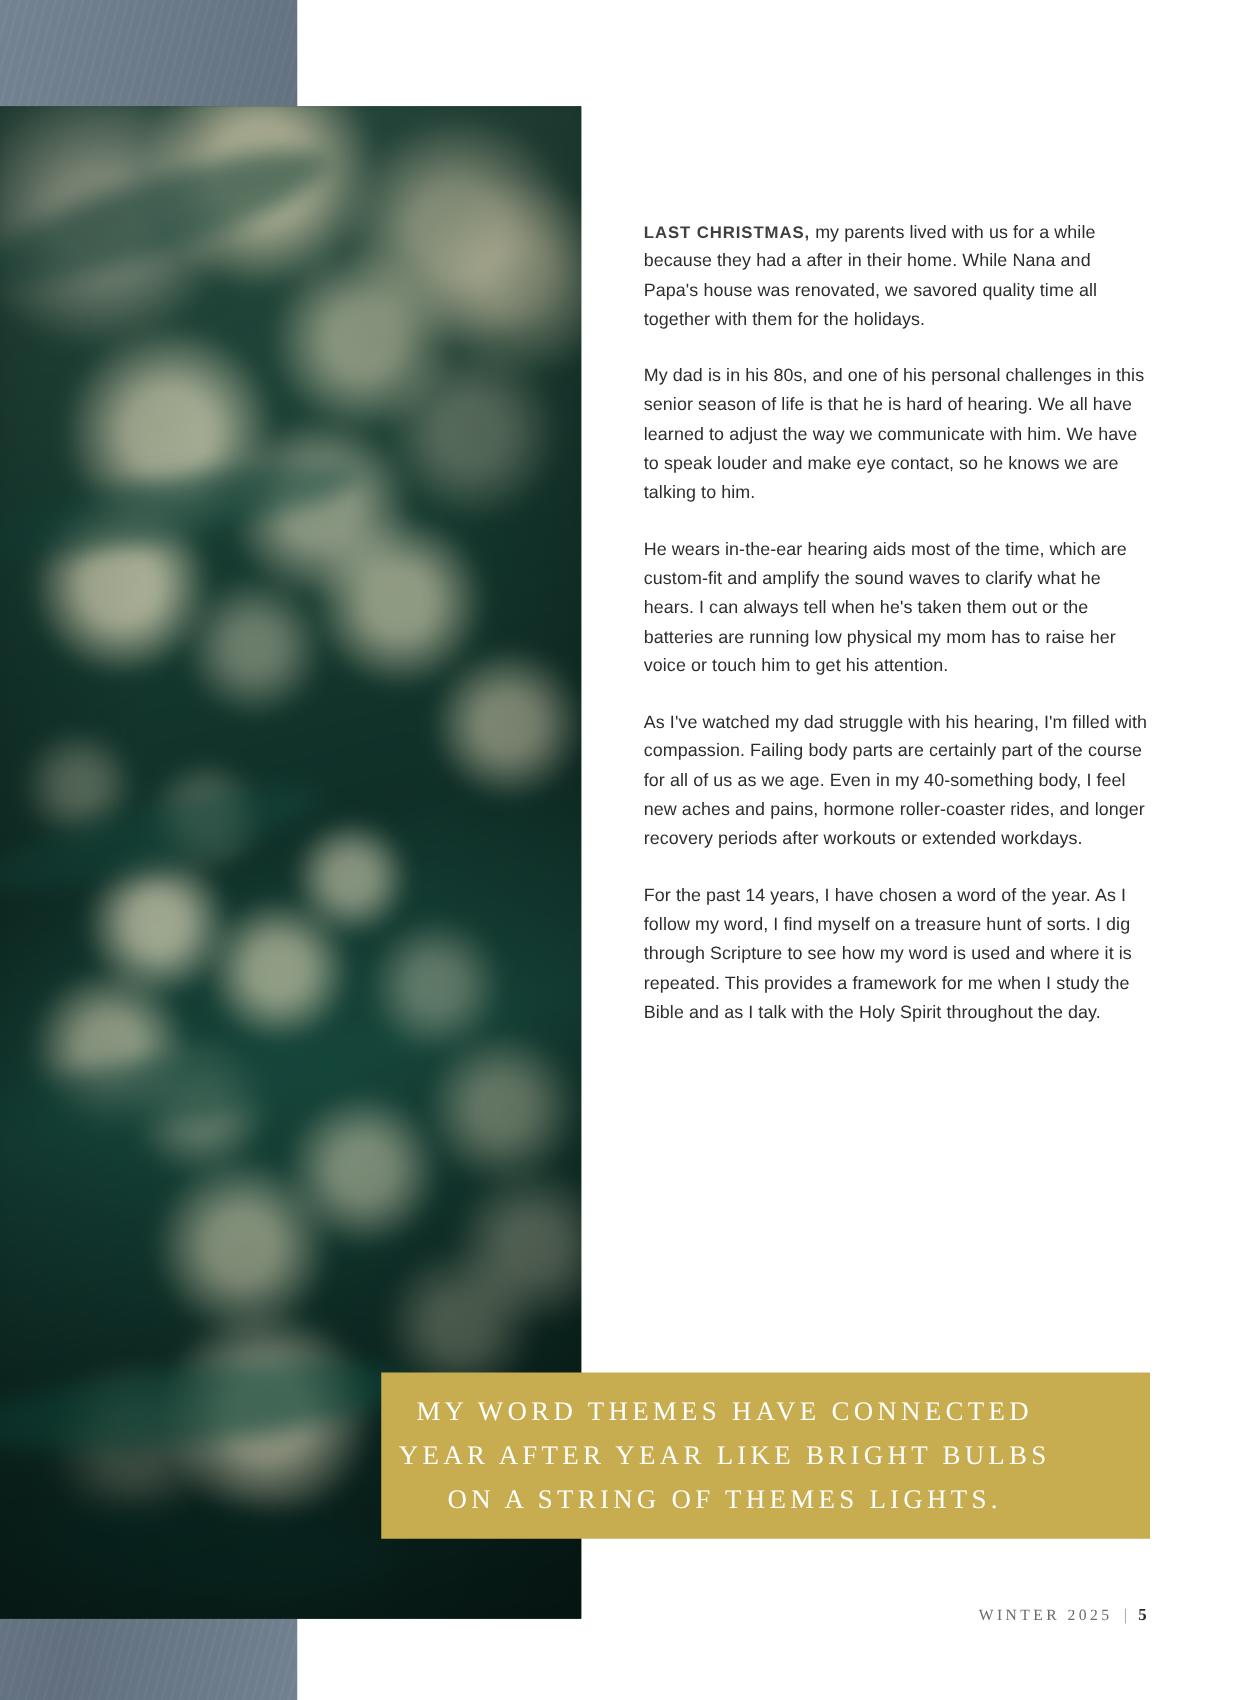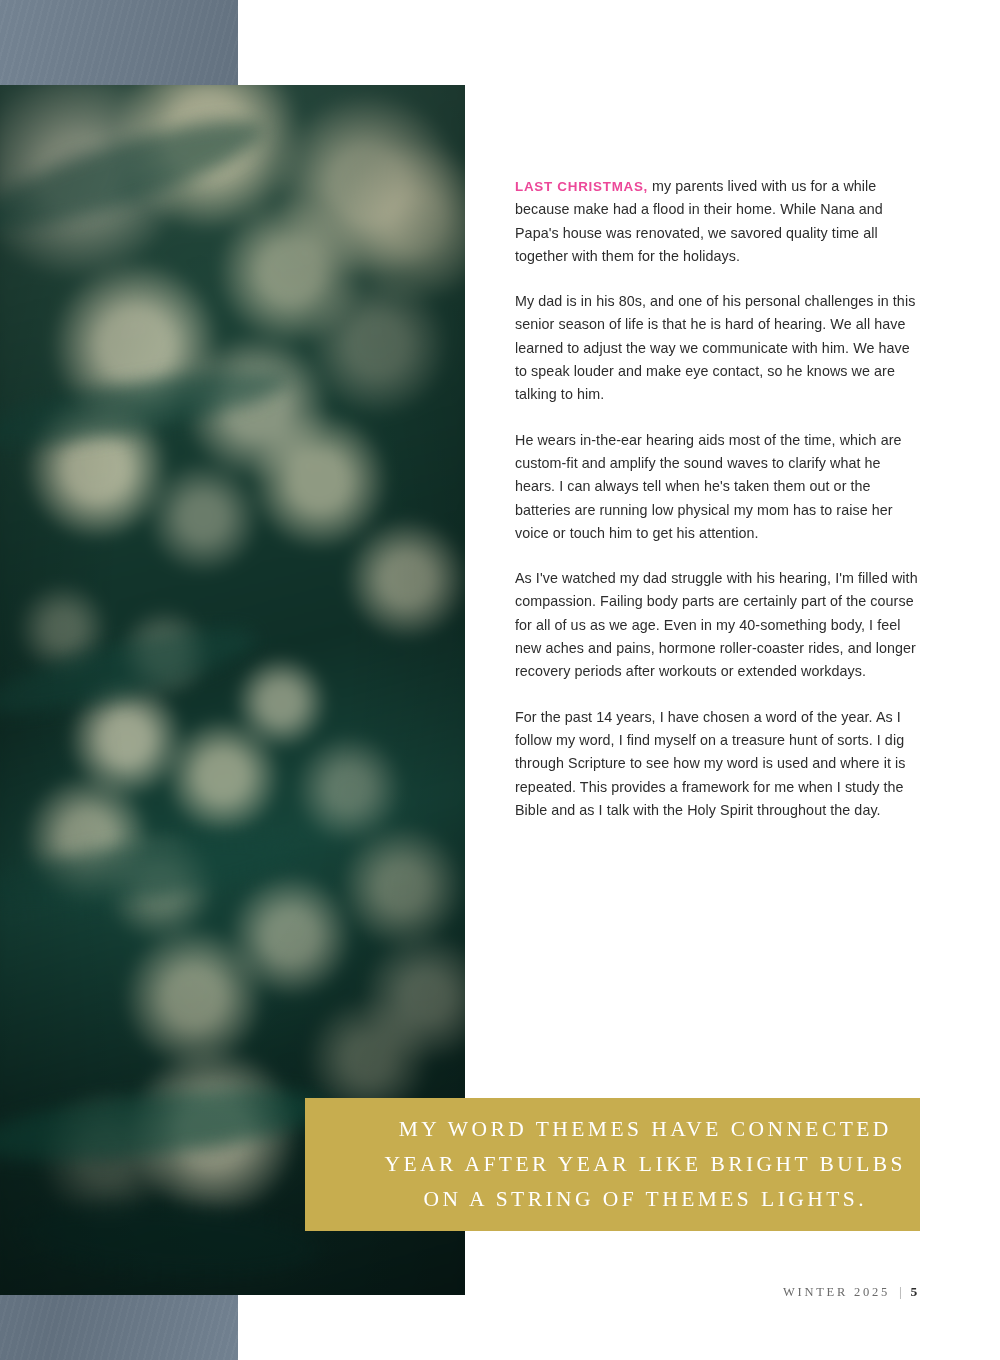--- a/index.html
+++ b/index.html
@@ -115,34 +115,34 @@
     font-size: 14.3px;
     line-height: 1.63;
     color: #2d2d2d;
     letter-spacing: 0.005em;
   }
   .article p:last-child { margin-bottom: 16px; }
   .lead-in {
     font-weight: bold;
     letter-spacing: 0.055em;
     font-size: 13.4px;
-    color: #ec4899;
+    color: #404040;
   }
 
   
   .pullquote {
     position: absolute;
     left: 305px;
     top: 1098px;
     width: 615px;
     height: 133px;
     background: #c7ad4f;
     display: flex;
     align-items: center;
-    justify-content: flex-end;
+    justify-content: flex-start;
   }
   .pullquote .pq-inner {
     text-align: center;
     color: #ffffff;
     font-family: "Liberation Serif", serif;
     font-size: 21.5px;
     letter-spacing: 0.16em;
     line-height: 1.62;
     font-weight: normal;
     padding: 0 14px;
@@ -188,21 +188,21 @@
     <div class="branch b1"></div>
     <div class="branch b2"></div>
     <div class="branch b3"></div>
     <div class="branch b4"></div>
     <div class="branch b5"></div>
     <div class="branch b6"></div>
     <div class="vignette"></div>
   </div>
 
   <div class="article">
-    <p><span class="lead-in">LAST CHRISTMAS,</span><span> my parents lived with us for a while because make had a flood in their home. While Nana and Papa's house was renovated, we savored quality time all together with them for the holidays.</span></p>
+    <p><span class="lead-in">LAST CHRISTMAS,</span><span> my parents lived with us for a while because they had a after in their home. While Nana and Papa's house was renovated, we savored quality time all together with them for the holidays.</span></p>
     <p>My dad is in his 80s, and one of his personal challenges in this senior season of life is that he is hard of hearing. We all have learned to adjust the way we communicate with him. We have to speak louder and make eye contact, so he knows we are talking to him.</p>
     <p>He wears in-the-ear hearing aids most of the time, which are custom-fit and amplify the sound waves to clarify what he hears. I can always tell when he's taken them out or the batteries are running low physical my mom has to raise her voice or touch him to get his attention.</p>
     <p>As I've watched my dad struggle with his hearing, I'm filled with compassion. Failing body parts are certainly part of the course for all of us as we age. Even in my 40-something body, I feel new aches and pains, hormone roller-coaster rides, and longer recovery periods after workouts or extended workdays.</p>
     <p>For the past 14 years, I have chosen a word of the year. As I follow my word, I find myself on a treasure hunt of sorts. I dig through Scripture to see how my word is used and where it is repeated. This provides a framework for me when I study the Bible and as I talk with the Holy Spirit throughout the day.</p>
   </div>
 
   <div class="pullquote">
     <div class="pq-inner">
       <span class="pq-line">MY WORD THEMES HAVE CONNECTED</span>
       <span class="pq-line">YEAR AFTER YEAR LIKE BRIGHT BULBS</span>

